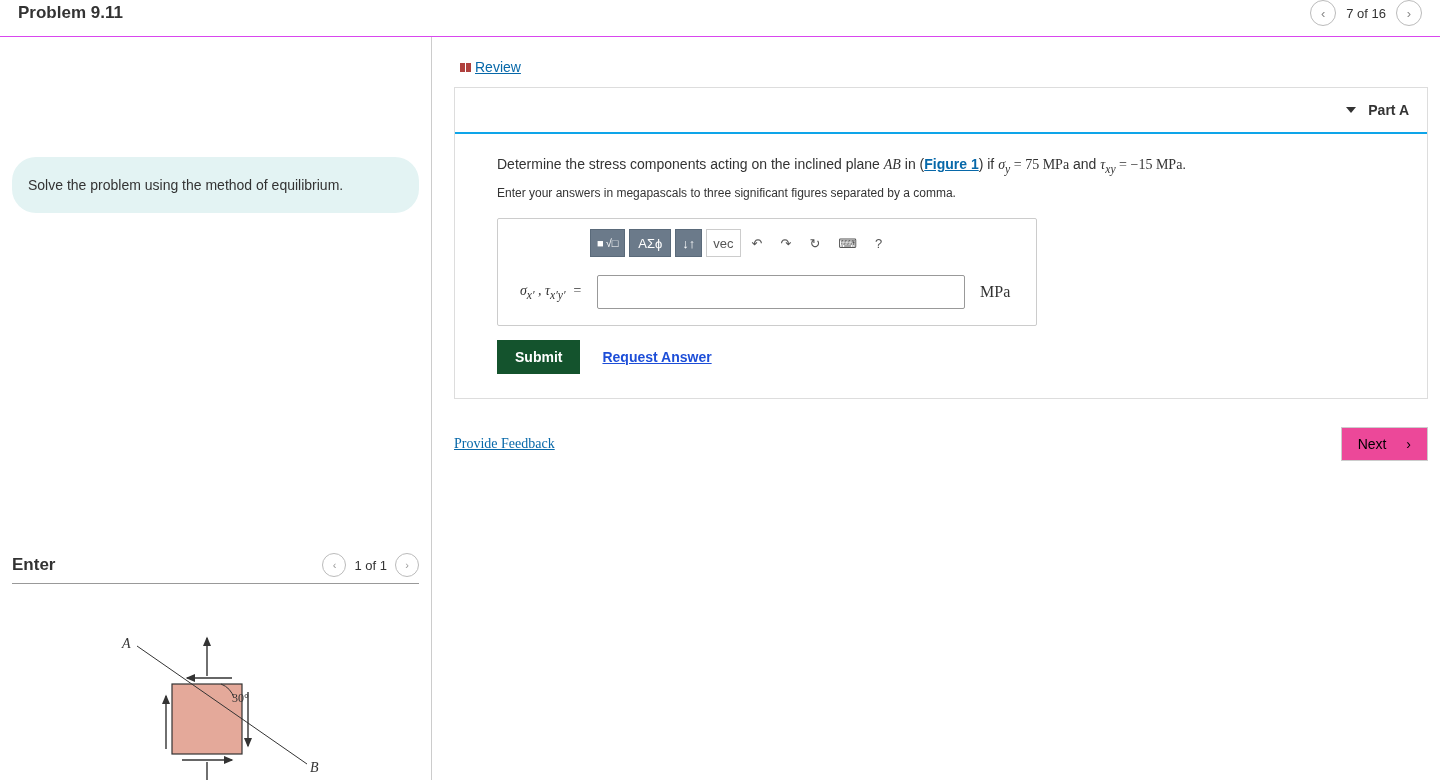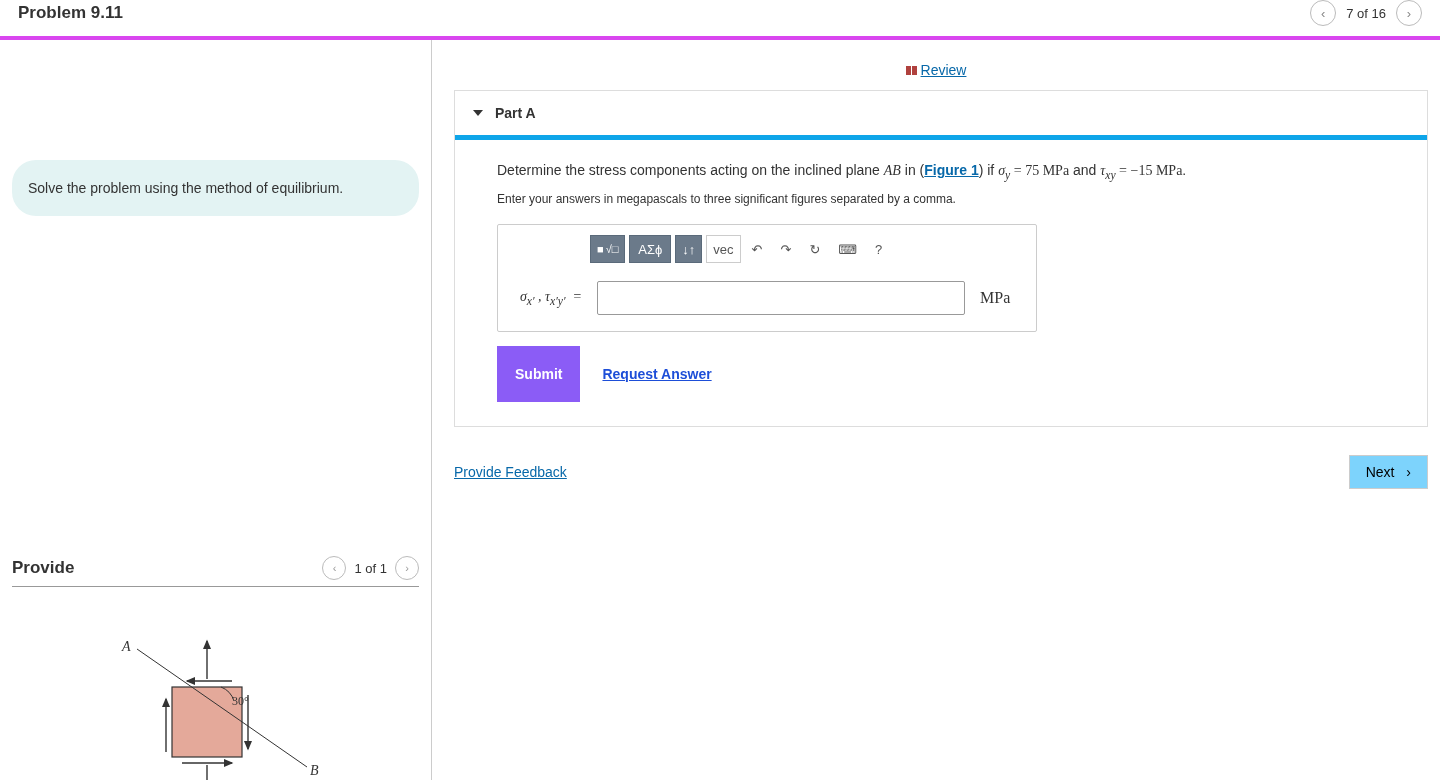--- a/index.html
+++ b/index.html
@@ -1,57 +1,57 @@
 <!DOCTYPE html>
 <html><head>
 <meta charset="utf-8">
 <style>
   * { box-sizing: border-box; margin: 0; padding: 0; }
   body { font-family: Arial, Helvetica, sans-serif; font-size: 14px; color: #333; background: #fff; }
-  .top-bar { border-bottom: 4px solid #d946ef; padding: 0 18px 10px; display: flex; justify-content: space-between; align-items: center; }
+  .top-bar { border-bottom: 1px solid #d946ef; padding: 0 18px 10px; display: flex; justify-content: space-between; align-items: center; }
   .top-left { font-weight: bold; font-size: 17px; }
   .top-right { display: flex; align-items: center; gap: 10px; font-size: 13px; color: #333; }
   .nav-circle { width: 26px; height: 26px; border: 1px solid #bbb; border-radius: 50%; display: flex; align-items: center; justify-content: center; color: #888; background: #fff; cursor: pointer; }
   .main-layout { display: flex; }
   .left-col { width: 432px; padding: 12px; border-right: 1px solid #ccc; min-height: 760px; }
   .right-col { flex: 1; padding: 0; }
   .instruction-box { background: #e3f3f3; padding: 20px 16px; font-size: 14px; margin-top: 108px; border-radius: 24px; }
   .figure-section { margin-top: 340px; }
   .figure-header { display: flex; justify-content: space-between; align-items: center; border-bottom: 1px solid #999; padding-bottom: 6px; }
   .figure-title { font-weight: bold; font-size: 17px; }
   .figure-nav { display: flex; align-items: center; gap: 8px; font-size: 13px; color: #333; }
   .fig-arrow { width: 24px; height: 24px; border: 1px solid #bbb; border-radius: 50%; display: flex; align-items: center; justify-content: center; color: #999; background: #fff; cursor: pointer; font-size: 11px; }
   .figure-canvas { margin-top: 30px; display: flex; justify-content: flex-start; padding-left: 80px; }
-  .review-link { display: flex; justify-content: center; padding: 22px 28px 12px; }
+  .review-link { display: flex; justify-content: flex-start; padding: 22px 28px 12px; }
   .review-link a { color: #0768a9; text-decoration: underline; font-size: 14px; display: flex; align-items: center; gap: 4px; }
   .flag-icon { display: inline-flex; gap: 1px; }
   .flag-icon span { width: 5px; height: 9px; background: #b0413e; display: inline-block; }
   .part-container { border: 1px solid #ddd; background: #fff; margin: 0 12px 18px 22px; }
-  .part-header { display: flex; align-items: center; gap: 12px; padding: 14px 18px; font-weight: bold; border-bottom: 5px solid #0ea5e9; }
+  .part-header { display: flex; align-items: center; gap: 12px; padding: 14px 18px; font-weight: bold; border-bottom: 2px solid #0ea5e9; justify-content: flex-end; }
   .caret-down { width: 0; height: 0; border-left: 5px solid transparent; border-right: 5px solid transparent; border-top: 6px solid #333; }
   .part-body { padding: 20px 42px 24px; }
   .problem-text { font-size: 14px; line-height: 1.5; }
   .problem-text a { color: #0768a9; text-decoration: underline; font-weight: bold; }
   .instruction-bold { font-weight: normal; margin-top: 8px; font-size: 12px; }
   .answer-box { border: 1px solid #ccc; border-radius: 2px; margin-top: 18px; width: 540px; }
   .toolbar-row { padding: 10px 12px 10px 92px; display: flex; align-items: center; gap: 4px; }
   .tool-btn { background: #6b7a8a; color: #fff; border: 1px solid #5a6a7a; height: 28px; padding: 0 6px; display: flex; align-items: center; justify-content: center; font-size: 13px; cursor: pointer; }
   .tool-btn.plain { background: #fff; color: #555; border: 1px solid #fff; }
   .tool-btn.bordered { border: 1px solid #ccc; background:#fff; color:#555; }
   .tool-btn.wide { padding: 0 8px; font-family: Liberation Sans, sans-serif; }
   .input-row { display: flex; align-items: center; gap: 15px; padding: 8px 12px 16px; }
   .var-label { font-family: 'Times New Roman', serif; font-style: italic; font-size: 14px; min-width: 72px; text-align: right; }
   .answer-input { flex: 1; height: 34px; border: 1px solid #999; border-radius: 2px; padding: 4px 8px; font-size: 14px; }
   .unit-label { font-family: Liberation Serif, serif; font-size: 16px; min-width: 44px; }
   .submit-row { margin-top: 14px; display: flex; align-items: center; gap: 22px; }
-  .submit-btn { background: #8b5cf6; color: #fff; border: none; padding: 20px 18px; font-size: 14px; font-weight: bold; cursor: pointer; }
+  .submit-btn { background: #14532d; color: #fff; border: none; padding: 9px 18px; font-size: 14px; font-weight: bold; cursor: pointer; }
   .request-link { color: #1d4ed8; text-decoration: underline; font-size: 14px; font-weight: bold; cursor: pointer; }
   .footer-row { display: flex; justify-content: space-between; align-items: center; padding: 10px 12px 0 22px; }
-  .feedback-link { color: #0768a9; text-decoration: underline; font-size: 14px; }
-  .next-btn { background: #7dd3fc; border: 1px solid #ccc; padding: 8px 16px; font-size: 14px; cursor: pointer; display: flex; align-items: center; gap: 8px; }
+  .feedback-link { color: #0768a9; text-decoration: underline; font-size: 14px; font-family: Liberation Serif, serif; }
+  .next-btn { background: #ec4899; border: 1px solid #ccc; padding: 8px 16px; font-size: 14px; cursor: pointer; display: flex; align-items: center; gap: 16px; }
   svg .arrow-line { stroke: #333; stroke-width: 1.4; fill: none; }
   svg .block { fill: #e4a99a; stroke: #333; stroke-width: 1.2; }
   svg .thin { stroke: #333; stroke-width: 1; fill:none; }
   svg text { font-family: 'Times New Roman', serif; font-style: italic; font-size: 14px; fill: #333; }
 </style>
 </head>
 <body>
 
 <div class="top-bar">
   <div class="top-left">Problem 9.11</div>
@@ -61,21 +61,21 @@
     <div class="nav-circle">›</div>
   </div>
 </div>
 
 <div class="main-layout">
   <div class="left-col">
     <div class="instruction-box">Solve the problem using the method of equilibrium.</div>
 
     <div class="figure-section">
       <div class="figure-header">
-        <div class="figure-title">Provide</div>
+        <div class="figure-title">Enter</div>
         <div class="figure-nav">
           <div class="fig-arrow">‹</div>
           <span>1 of 1</span>
           <div class="fig-arrow">›</div>
         </div>
       </div>
       <div class="figure-canvas">
         <svg width="260" height="220" viewBox="0 0 260 220">
           <defs>
             <marker id="arrow" markerWidth="8" markerHeight="8" refX="6" refY="3" orient="auto">

